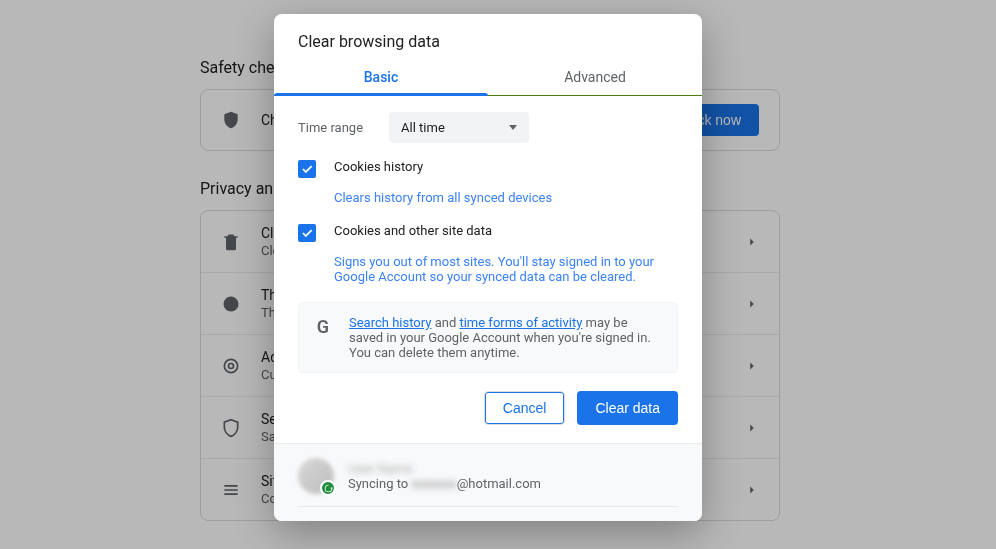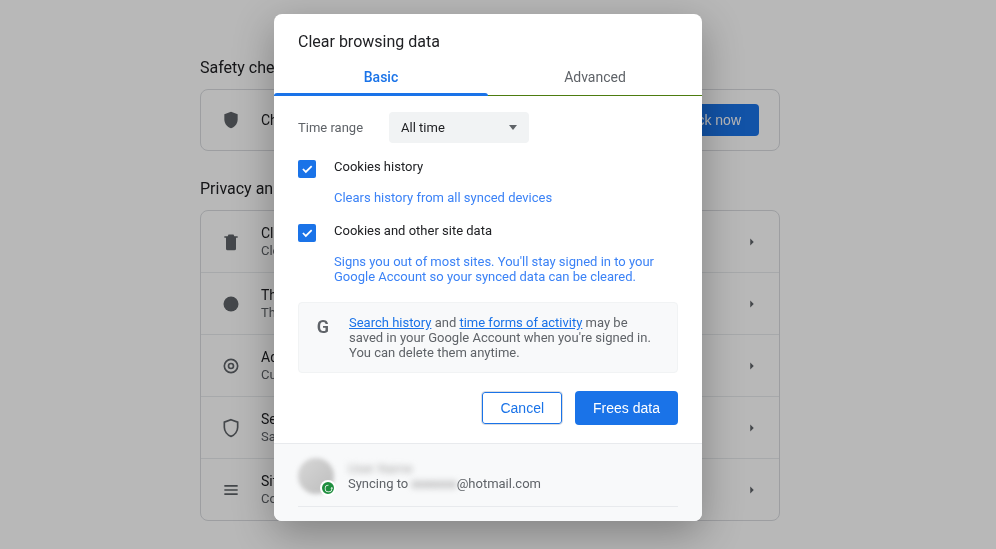--- a/index.html
+++ b/index.html
@@ -367,21 +367,21 @@
     <div class="info-box">
       <div class="g-logo">G</div>
       <div>
         <a>Search history</a><span> and </span><a>time forms of activity</a><span> may be saved in your Google Account when you're signed in. You can delete them anytime.</span>
       </div>
     </div>
   </div>
 
   <div class="btn-row">
     <button class="btn btn-cancel">Cancel</button>
-    <button class="btn btn-primary">Frees data</button>
+    <button class="btn btn-primary">Clear data</button>
   </div>
 
   <div class="account-section">
     <div class="acct-row">
       <div class="avatar-wrap">
         <div class="avatar"></div>
         <div class="sync-dot">
           <svg viewBox="0 0 24 24">
               <path d="M12 4a8 8 0 108 8h-3l4-4 4 4h-3A10 10 0 1112 2v2z"></path>
             </svg>

